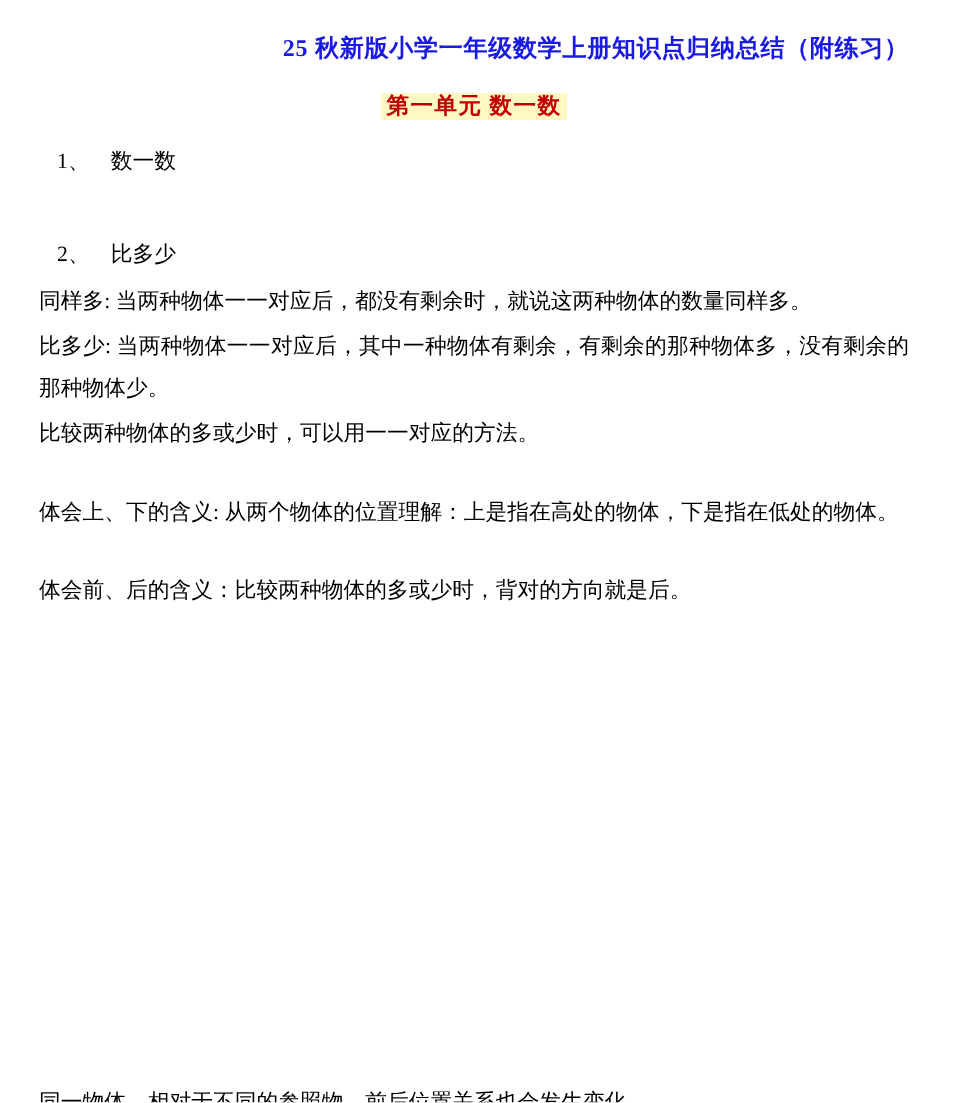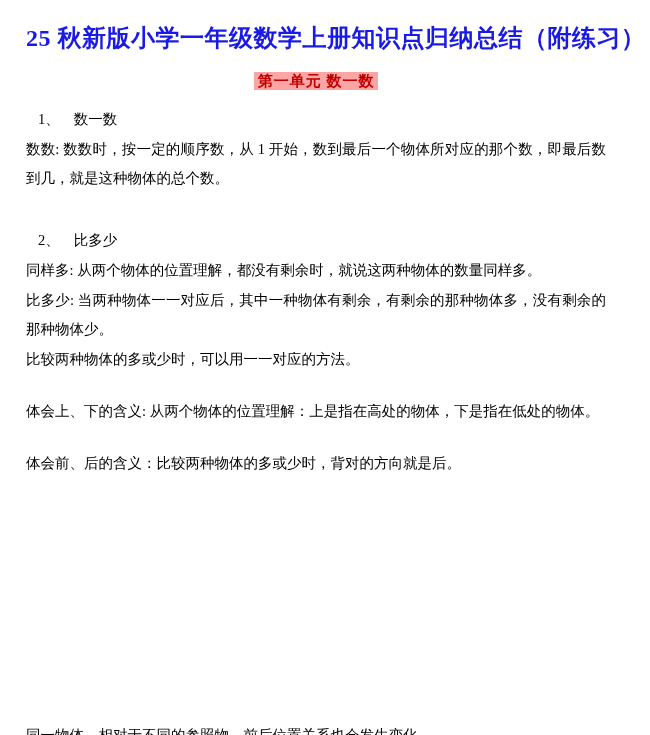--- a/index.html
+++ b/index.html
@@ -17,32 +17,32 @@
   .page {
     position: relative;
     width: 650px;
     height: 735px;
     box-sizing: border-box;
     padding: 16px 44px 0 26px;
   }
   .doc-title {
     text-align: right;
     color: #1a1ae6;
-    font-size: 24px;
+    font-size: 16px;
     font-weight: bold;
     letter-spacing: 0.5px;
     margin: 6px 0 14px 0;
     white-space: nowrap;
   }
   .unit-heading {
     text-align: center;
     margin: 18px 0 14px 0;
   }
   .unit-heading span {
-    background: #fca5a5;
+    background: #fef9c3;
     color: #c00000;
     font-size: 15px;
     font-weight: bold;
     padding: 1px 4px;
     letter-spacing: 1px;
   }
   .numbered {
     font-size: 14.5px;
     line-height: 1.95;
     margin: 12px 0 2px 12px;
@@ -76,28 +76,27 @@
 
   <div class="doc-title">25 秋新版小学一年级数学上册知识点归纳总结（附练习）</div>
 
   <div class="unit-heading">
     <span>第一单元 数一数</span>
   </div>
 
   <div class="numbered">
     <span class="idx">1、</span><span>数一数</span>
   </div>
-  <p class="body-text">数数: 数数时，按一定的顺序数，从 1 开始，数到最后一个物体所对应的那个数，即最后数到几，就是这种物体的总个数。</p>
 
   <div class="spacer-md"></div>
 
   <div class="numbered">
     <span class="idx">2、</span><span>比多少</span>
   </div>
-  <p class="body-text">同样多: 从两个物体的位置理解，都没有剩余时，就说这两种物体的数量同样多。</p>
+  <p class="body-text">同样多: 当两种物体一一对应后，都没有剩余时，就说这两种物体的数量同样多。</p>
   <p class="body-text">比多少: 当两种物体一一对应后，其中一种物体有剩余，有剩余的那种物体多，没有剩余的那种物体少。</p>
   <p class="body-text">比较两种物体的多或少时，可以用一一对应的方法。</p>
 
   <div class="spacer-md"></div>
 
 
   <p class="body-text">体会上、下的含义: 从两个物体的位置理解：上是指在高处的物体，下是指在低处的物体。</p>
 
   <div class="spacer-md"></div>
 

